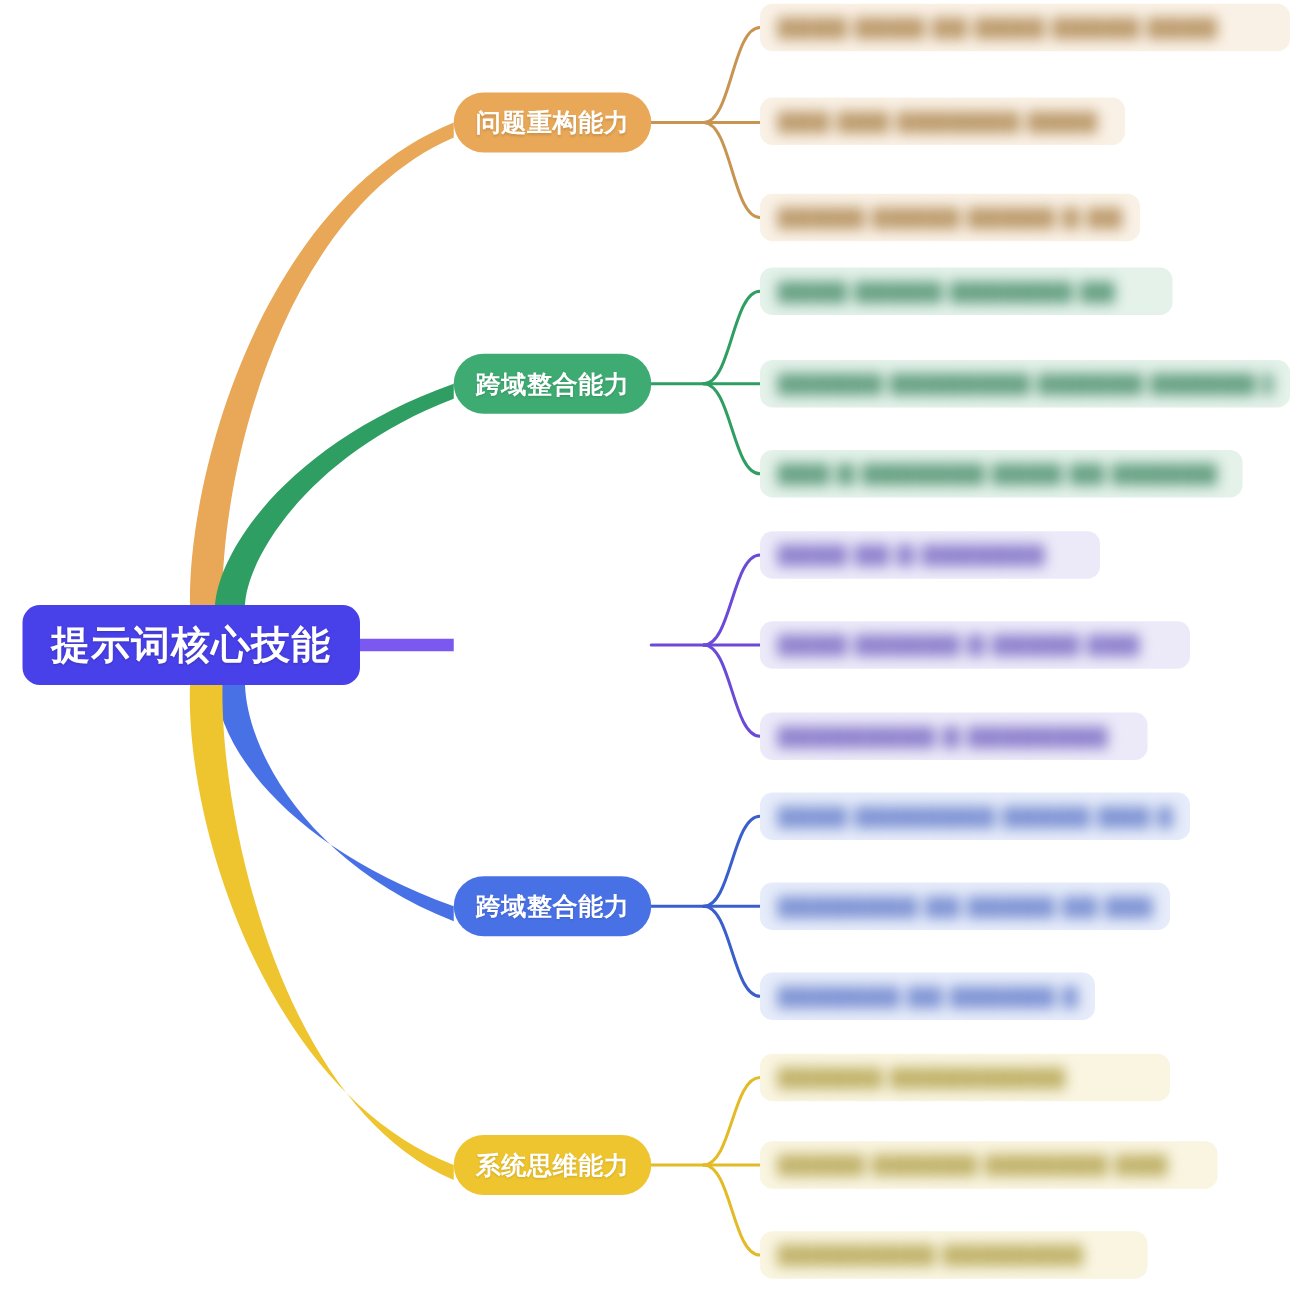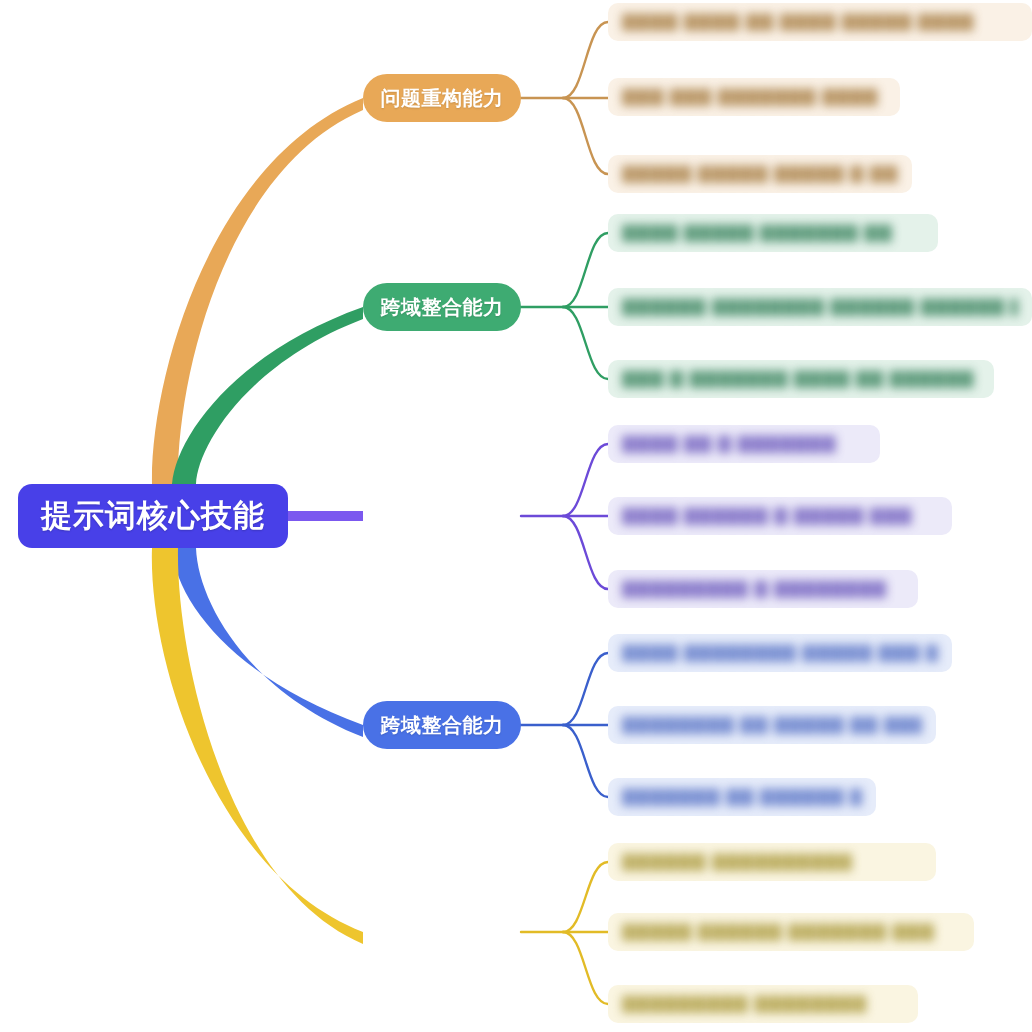--- a/index.html
+++ b/index.html
@@ -179,20 +179,23 @@
 
   <div class="node branch-node branch-1">
     <span>问题重构能力</span>
   </div>
   <div class="node branch-node branch-2">
     <span>跨域整合能力</span>
   </div>
   <div class="node branch-node branch-4">
     <span>跨域整合能力</span>
   </div>
+  <div class="node branch-node branch-5">
+    <span>系统思维能力</span>
+  </div>
 
   <div class="node leaf-node g-orange" style="left:608px; top:3px; width:424px;">
     <span class="leaf-inner">▇▇▇▇  ▇▇▇▇ ▇▇ ▇▇▇▇ ▇▇▇▇▇ ▇▇▇▇</span>
   </div>
   <div class="node leaf-node g-orange" style="left:608px; top:155px; width:304px;">
     <span class="leaf-inner">▇▇▇▇▇ ▇▇▇▇▇ ▇▇▇▇▇ ▇ ▇▇</span>
   </div>
   <div class="node leaf-node g-orange" style="left:608px; top:78px; width:292px;">
     <span class="leaf-inner">▇▇▇ ▇▇▇  ▇▇▇▇▇▇▇ ▇▇▇▇</span>
   </div>

